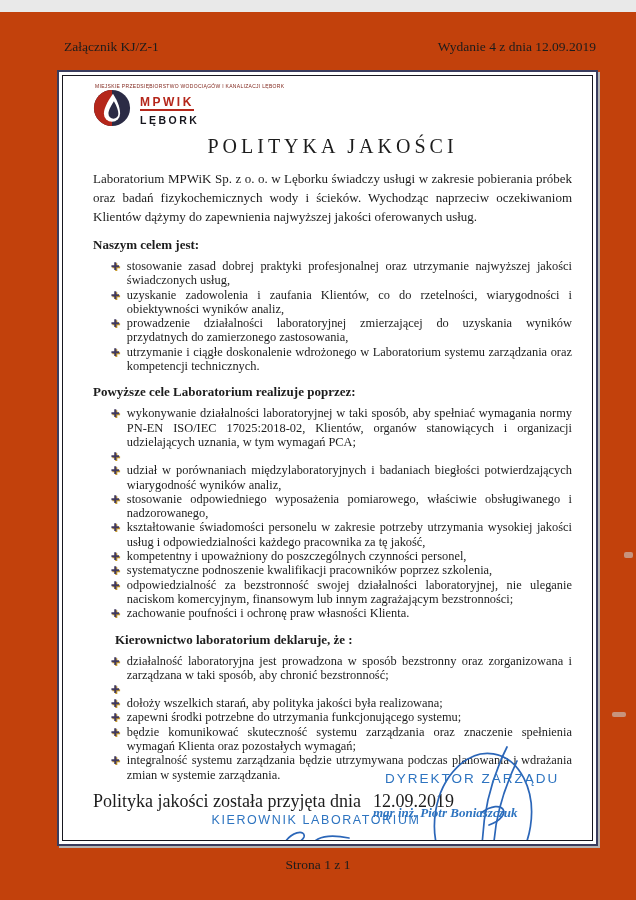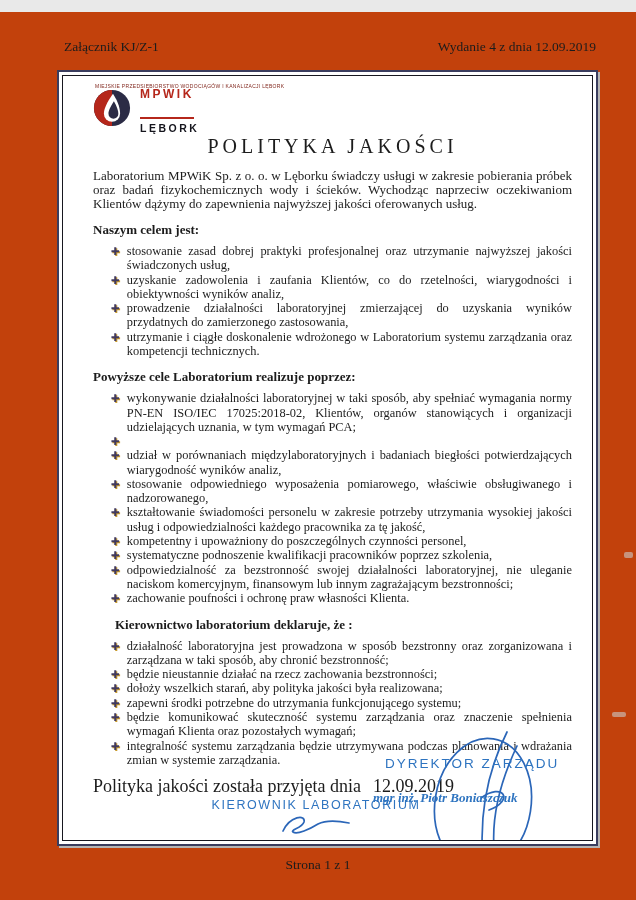--- a/index.html
+++ b/index.html
@@ -15,27 +15,27 @@
          border:2px solid #3a3d5e;box-shadow:2px 2px 0 #b5b5b5;background:#fff;}
   .frame-inner{position:absolute;left:3px;top:3px;right:3px;bottom:3px;
                border:1px solid #17171f;padding:4px 20px 0 30px;overflow:hidden;}
 
   
   .micro{font-family:"Liberation Sans",sans-serif;font-size:5px;letter-spacing:.3px;
          color:#7c1f15;margin:3px 0 2px 2px;white-space:nowrap;}
   .logo-row{display:flex;align-items:center;gap:9px;height:38px;}
   .logo-text{line-height:1;font-family:"Liberation Sans",sans-serif;font-weight:bold;}
   .logo-mpwik{color:#b5271b;font-size:12px;letter-spacing:2.5px;
-              border-bottom:2px solid #b5271b;padding-bottom:17px;display:inline-block;}
+              border-bottom:2px solid #b5271b;padding-bottom:1px;display:inline-block;}
   .logo-lebork{color:#15151d;font-size:10.5px;letter-spacing:2.5px;margin-top:2px;}
 
   .title{text-align:center;font-weight:normal;font-size:20px;letter-spacing:4px;
          margin:6px 0 0 0;}
 
-  .intro{margin:11px 0 0 0;text-align:justify;font-size:13px;line-height:14px;}
+  .intro{margin:11px 0 0 0;text-align:justify;font-size:13px;line-height:19px;}
 
   .sec-h{font-weight:bold;font-size:13px;margin:11px 0 6px 0;}
   .sec-h.indent{margin-left:22px;}
 
   ul.blist{list-style:none;margin:0;padding:0 0 0 18px;}
   ul.blist li{display:flex;gap:7px;font-size:12.4px;line-height:14.3px;
               text-align:justify;}
   .blt{flex:0 0 auto;font-family:"DejaVu Sans",sans-serif;font-size:10.5px;
        line-height:14px;color:#413a5e;text-shadow:1px 1px 0 #c79a2b;}
 
@@ -153,21 +153,20 @@
       </ul>
 
       <div class="sec-h indent">Kierownictwo laboratorium deklaruje, że :</div>
       <ul class="blist">
         <li>
             <span class="blt">✚</span>
             <span>działalność laboratoryjna jest prowadzona w sposób bezstronny oraz zorganizowana i zarządzana w taki sposób, aby chronić bezstronność;</span>
           </li>
         <li>
             <span class="blt">✚</span>
-            <span>będzie nieustannie działać na rzecz zachowania bezstronności;</span>
           </li>
         <li>
             <span class="blt">✚</span>
             <span>dołoży wszelkich starań, aby polityka jakości była realizowana;</span>
           </li>
         <li>
             <span class="blt">✚</span>
             <span>zapewni środki potrzebne do utrzymania funkcjonującego systemu;</span>
           </li>
         <li>

